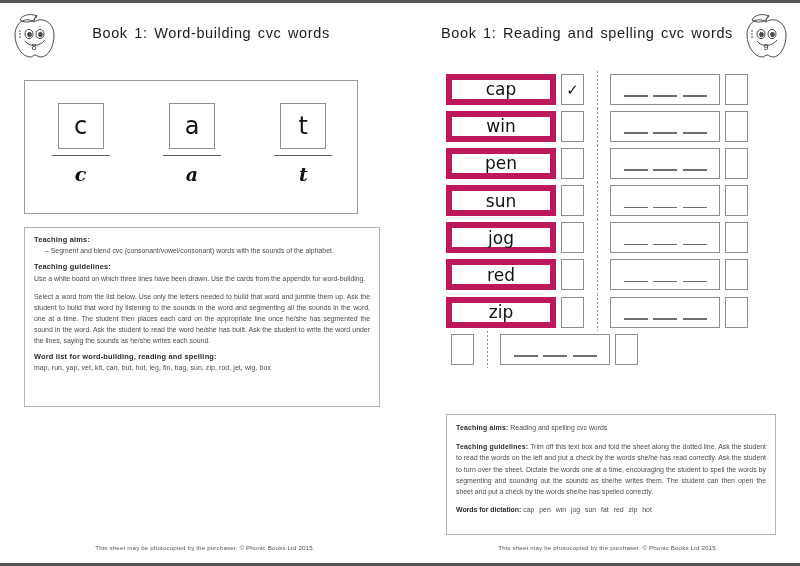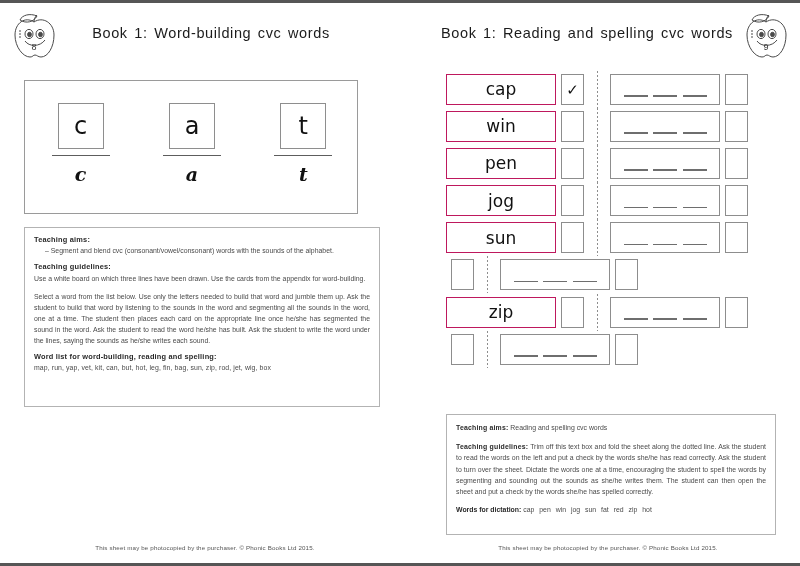--- a/index.html
+++ b/index.html
@@ -155,21 +155,21 @@
     width: 320px;
   }
   .word-row {
     display: flex;
     align-items: center;
     height: 32px;
     margin-bottom: 5.2px;
   }
   .word-box {
     width: 110px; height: 31px;
-    border: 1px solid #be185d;
+    border: 6px solid #be185d;
     display: flex;
     align-items: center;
     justify-content: center;
     font-size: 17px;
     color: #111;
     font-family: "DejaVu Sans", sans-serif;
   }
   .check-box {
     width: 23px; height: 31px;
     border: 1px solid #8d8d8d;
@@ -363,49 +363,50 @@
           </div>
         <div class="spell-box">
           <span class="spell-line"></span>
           <span class="spell-line"></span>
           <span class="spell-line"></span>
         </div>
         <div class="check-box"></div>
       </div>
 
       <div class="word-row">
+        <div class="word-box">sun</div>
+        <div class="check-box"></div>
+        <div class="divider-gap">
+            <div class="divider-dash"></div>
+          </div>
+        <div class="spell-box">
+          <span class="spell-line"></span>
+          <span class="spell-line"></span>
+          <span class="spell-line"></span>
+        </div>
+        <div class="check-box"></div>
+      </div>
+
+      <div class="word-row">
         <div class="word-box">jog</div>
         <div class="check-box"></div>
         <div class="divider-gap">
             <div class="divider-dash"></div>
           </div>
         <div class="spell-box">
           <span class="spell-line"></span>
           <span class="spell-line"></span>
           <span class="spell-line"></span>
         </div>
         <div class="check-box"></div>
       </div>
 
-      <div class="word-row">
-        <div class="word-box">sun</div>
-        <div class="check-box"></div>
-        <div class="divider-gap">
-            <div class="divider-dash"></div>
-          </div>
-        <div class="spell-box">
-          <span class="spell-line"></span>
-          <span class="spell-line"></span>
-          <span class="spell-line"></span>
-        </div>
-        <div class="check-box"></div>
-      </div>
-
-
-      <div class="word-row">
+
+      <div class="word-row">
+        <div class="word-box">red</div>
         <div class="check-box"></div>
         <div class="divider-gap">
             <div class="divider-dash"></div>
           </div>
         <div class="spell-box">
           <span class="spell-line"></span>
           <span class="spell-line"></span>
           <span class="spell-line"></span>
         </div>
         <div class="check-box"></div>

